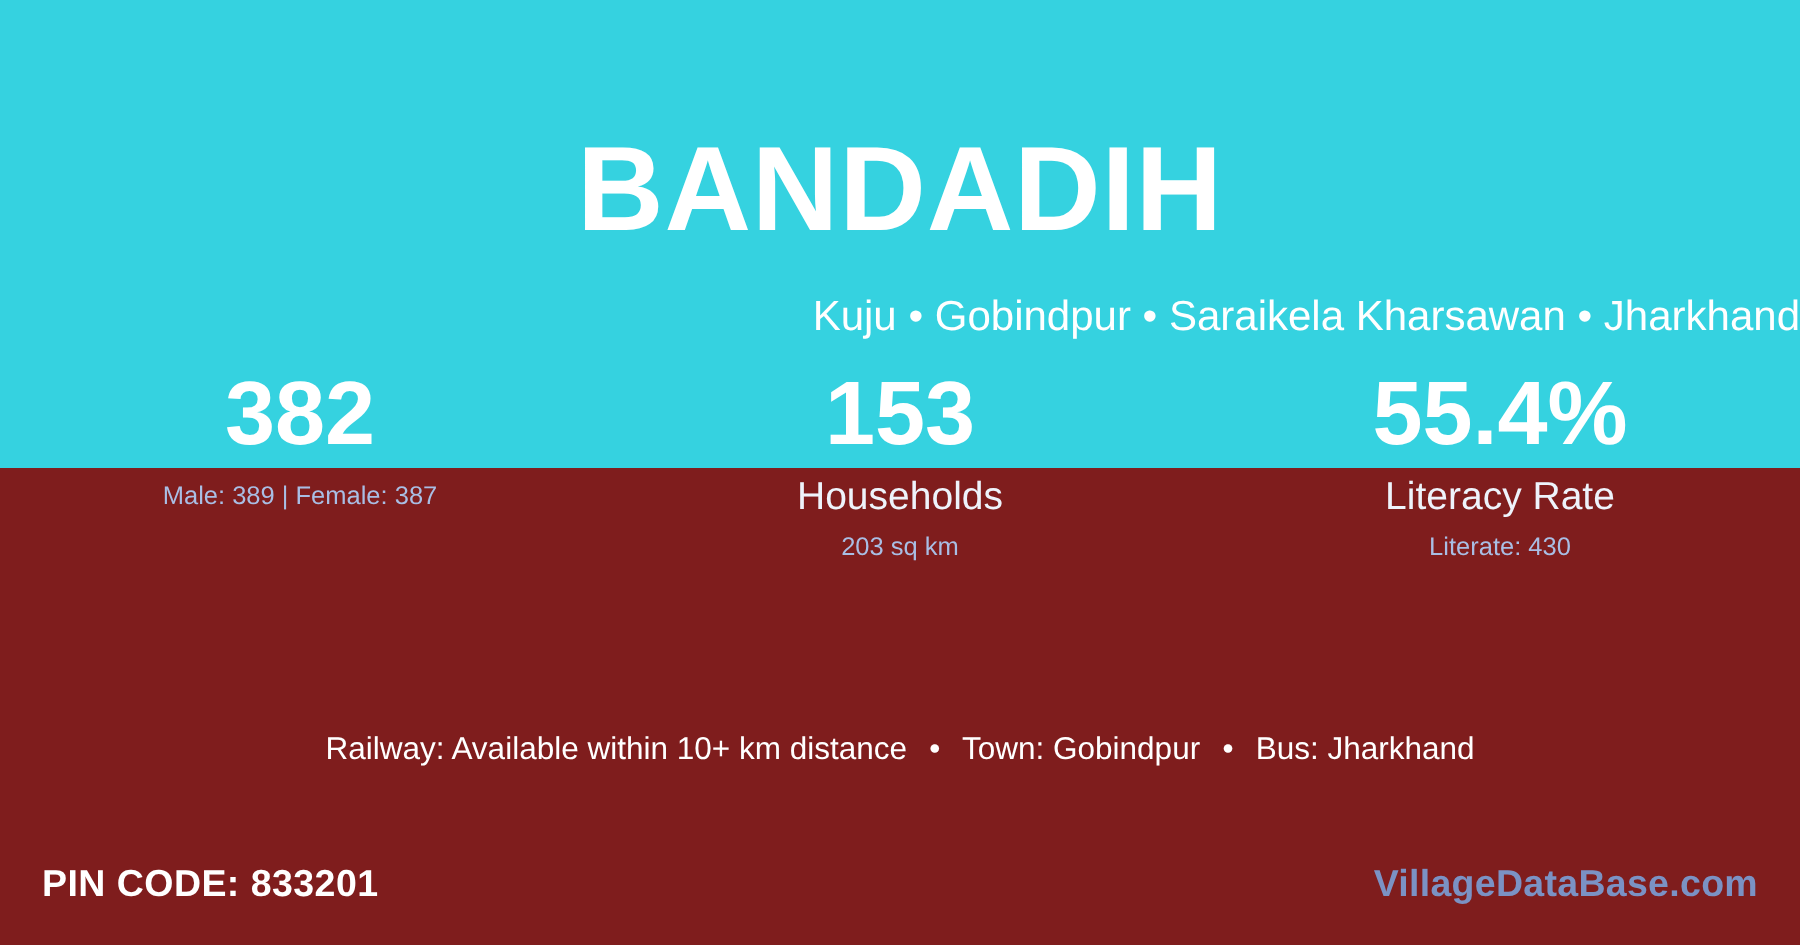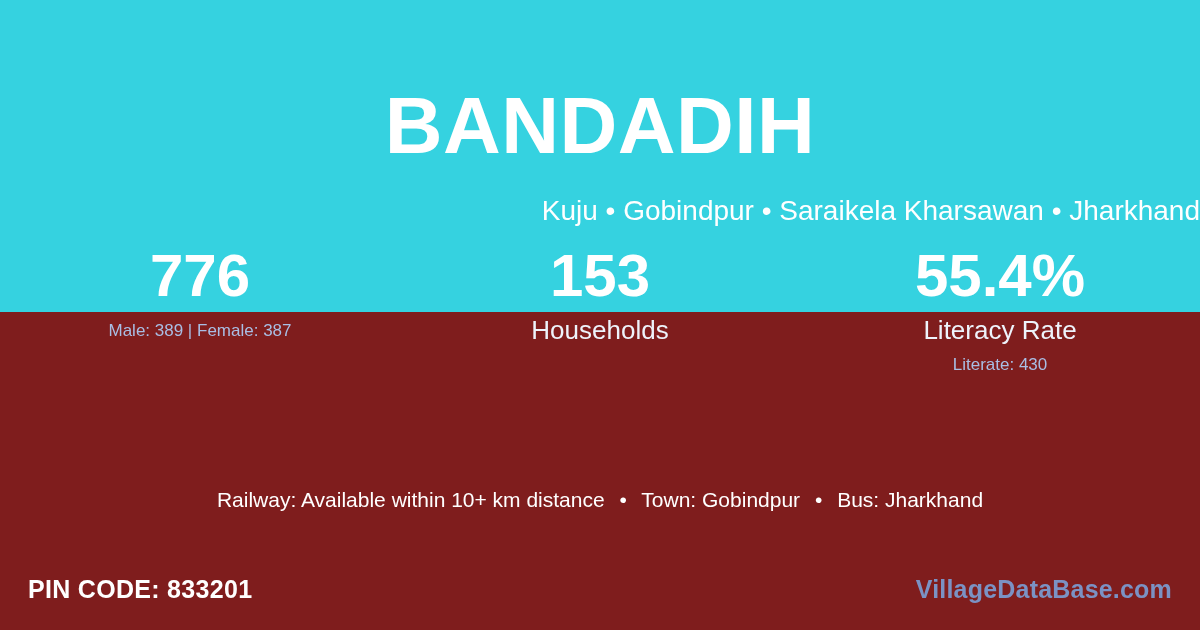--- a/index.html
+++ b/index.html
@@ -162,27 +162,28 @@
 
   <div class="cyan-band"></div>
 
   <div class="village-title">BANDADIH</div>
 
   <div class="village-subtitle">Kuju  •  Gobindpur  •  Saraikela Kharsawan  •  Jharkhand</div>
 
   <div class="stats-row">
 
     <div class="stat-col">
-      <div class="stat-value">776</div>
+      <div class="stat-value">382</div>
       <div class="stat-sub">Male: 389 | Female: 387</div>
     </div>
 
     <div class="stat-col">
       <div class="stat-value">153</div>
       <div class="stat-label">Households</div>
+      <div class="stat-sub">203 sq km</div>
     </div>
 
     <div class="stat-col">
       <div class="stat-value">55.4%</div>
       <div class="stat-label">Literacy Rate</div>
       <div class="stat-sub">Literate: 430</div>
     </div>
 
   </div>
 

